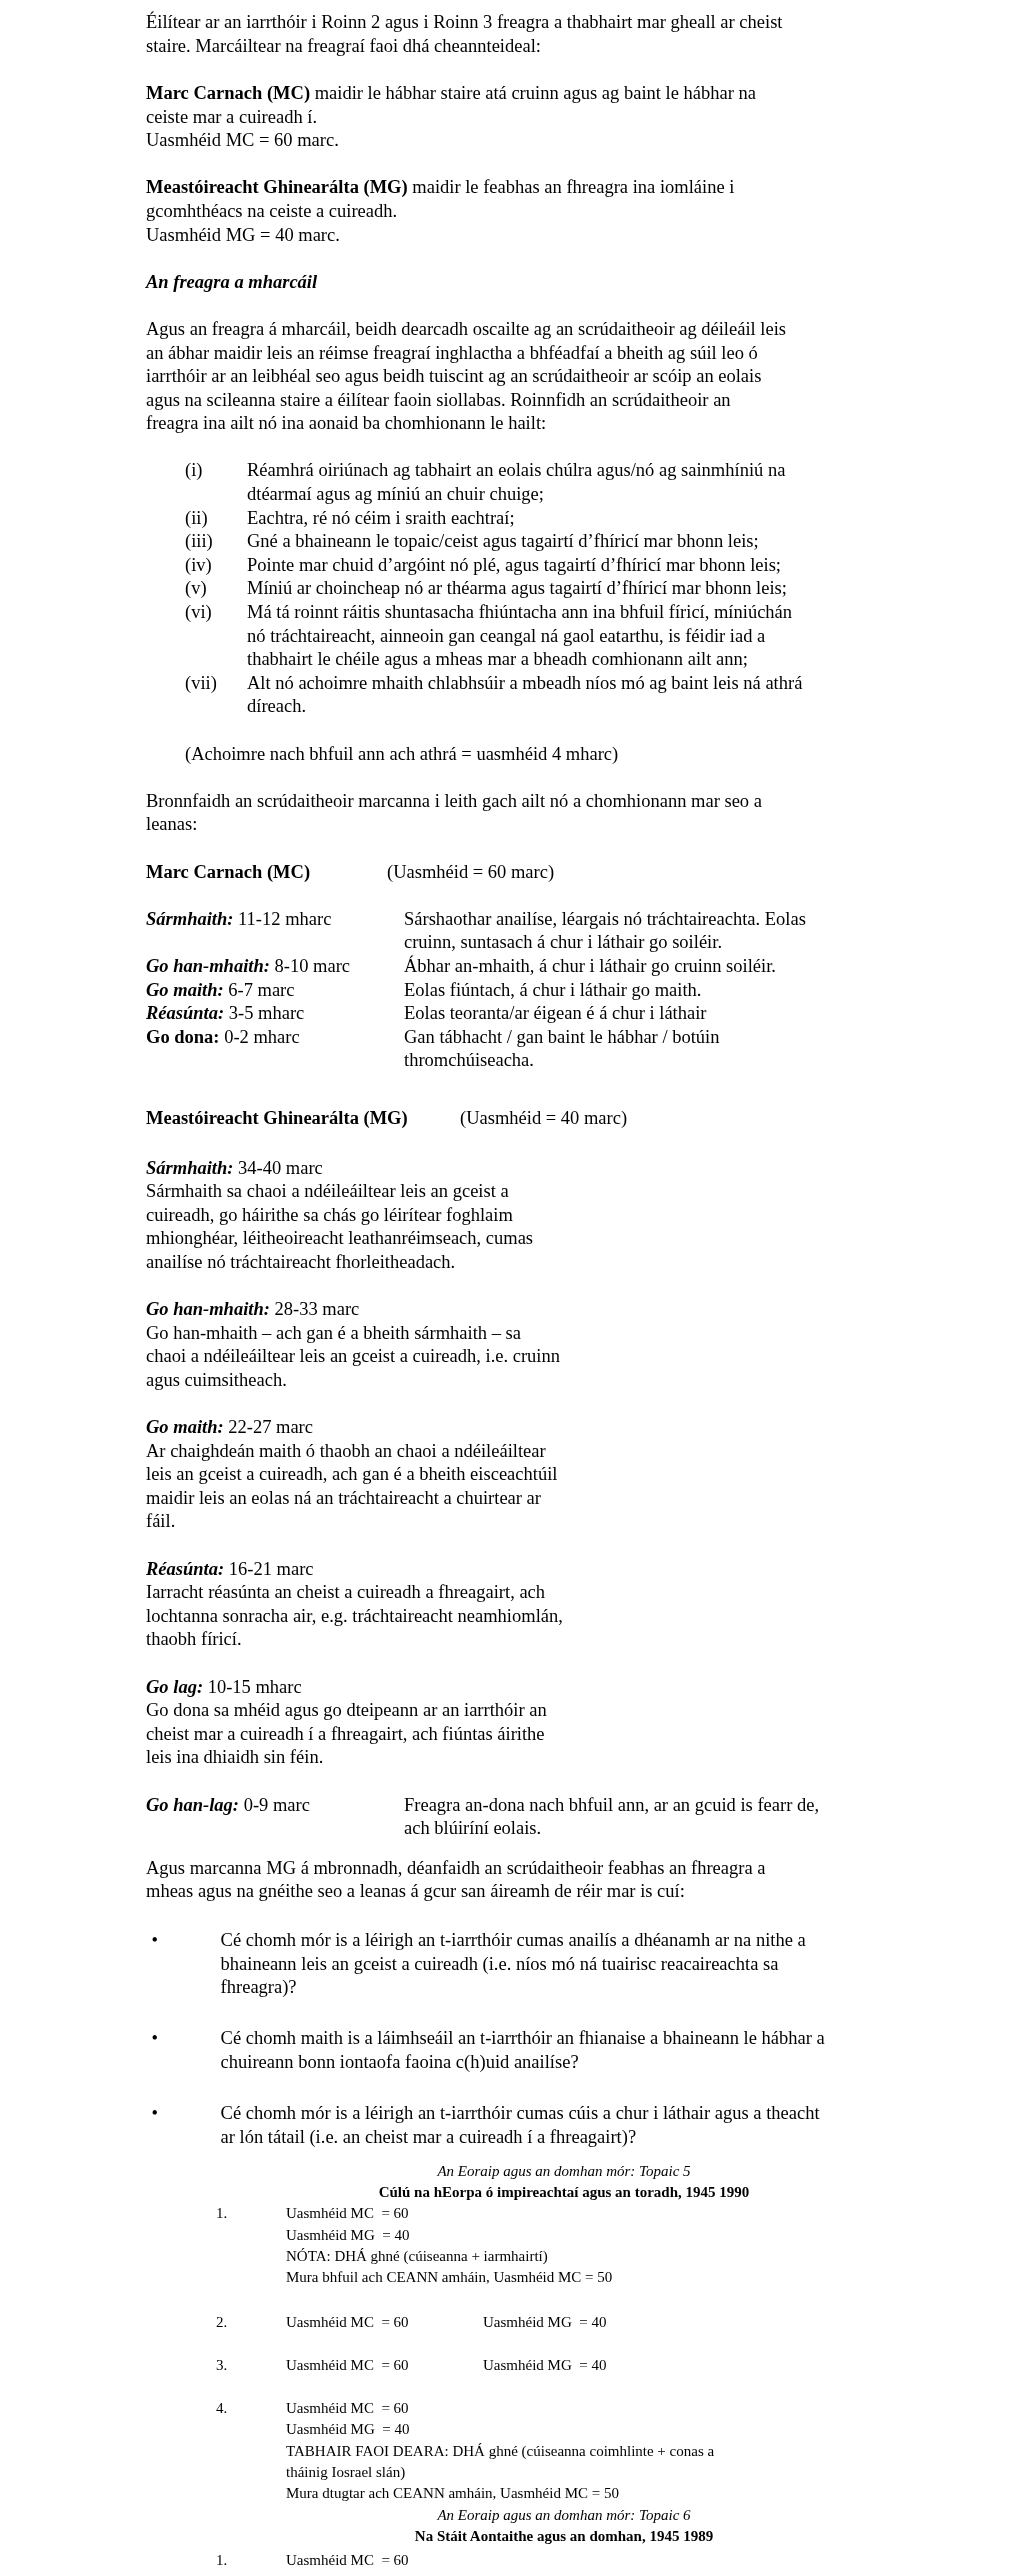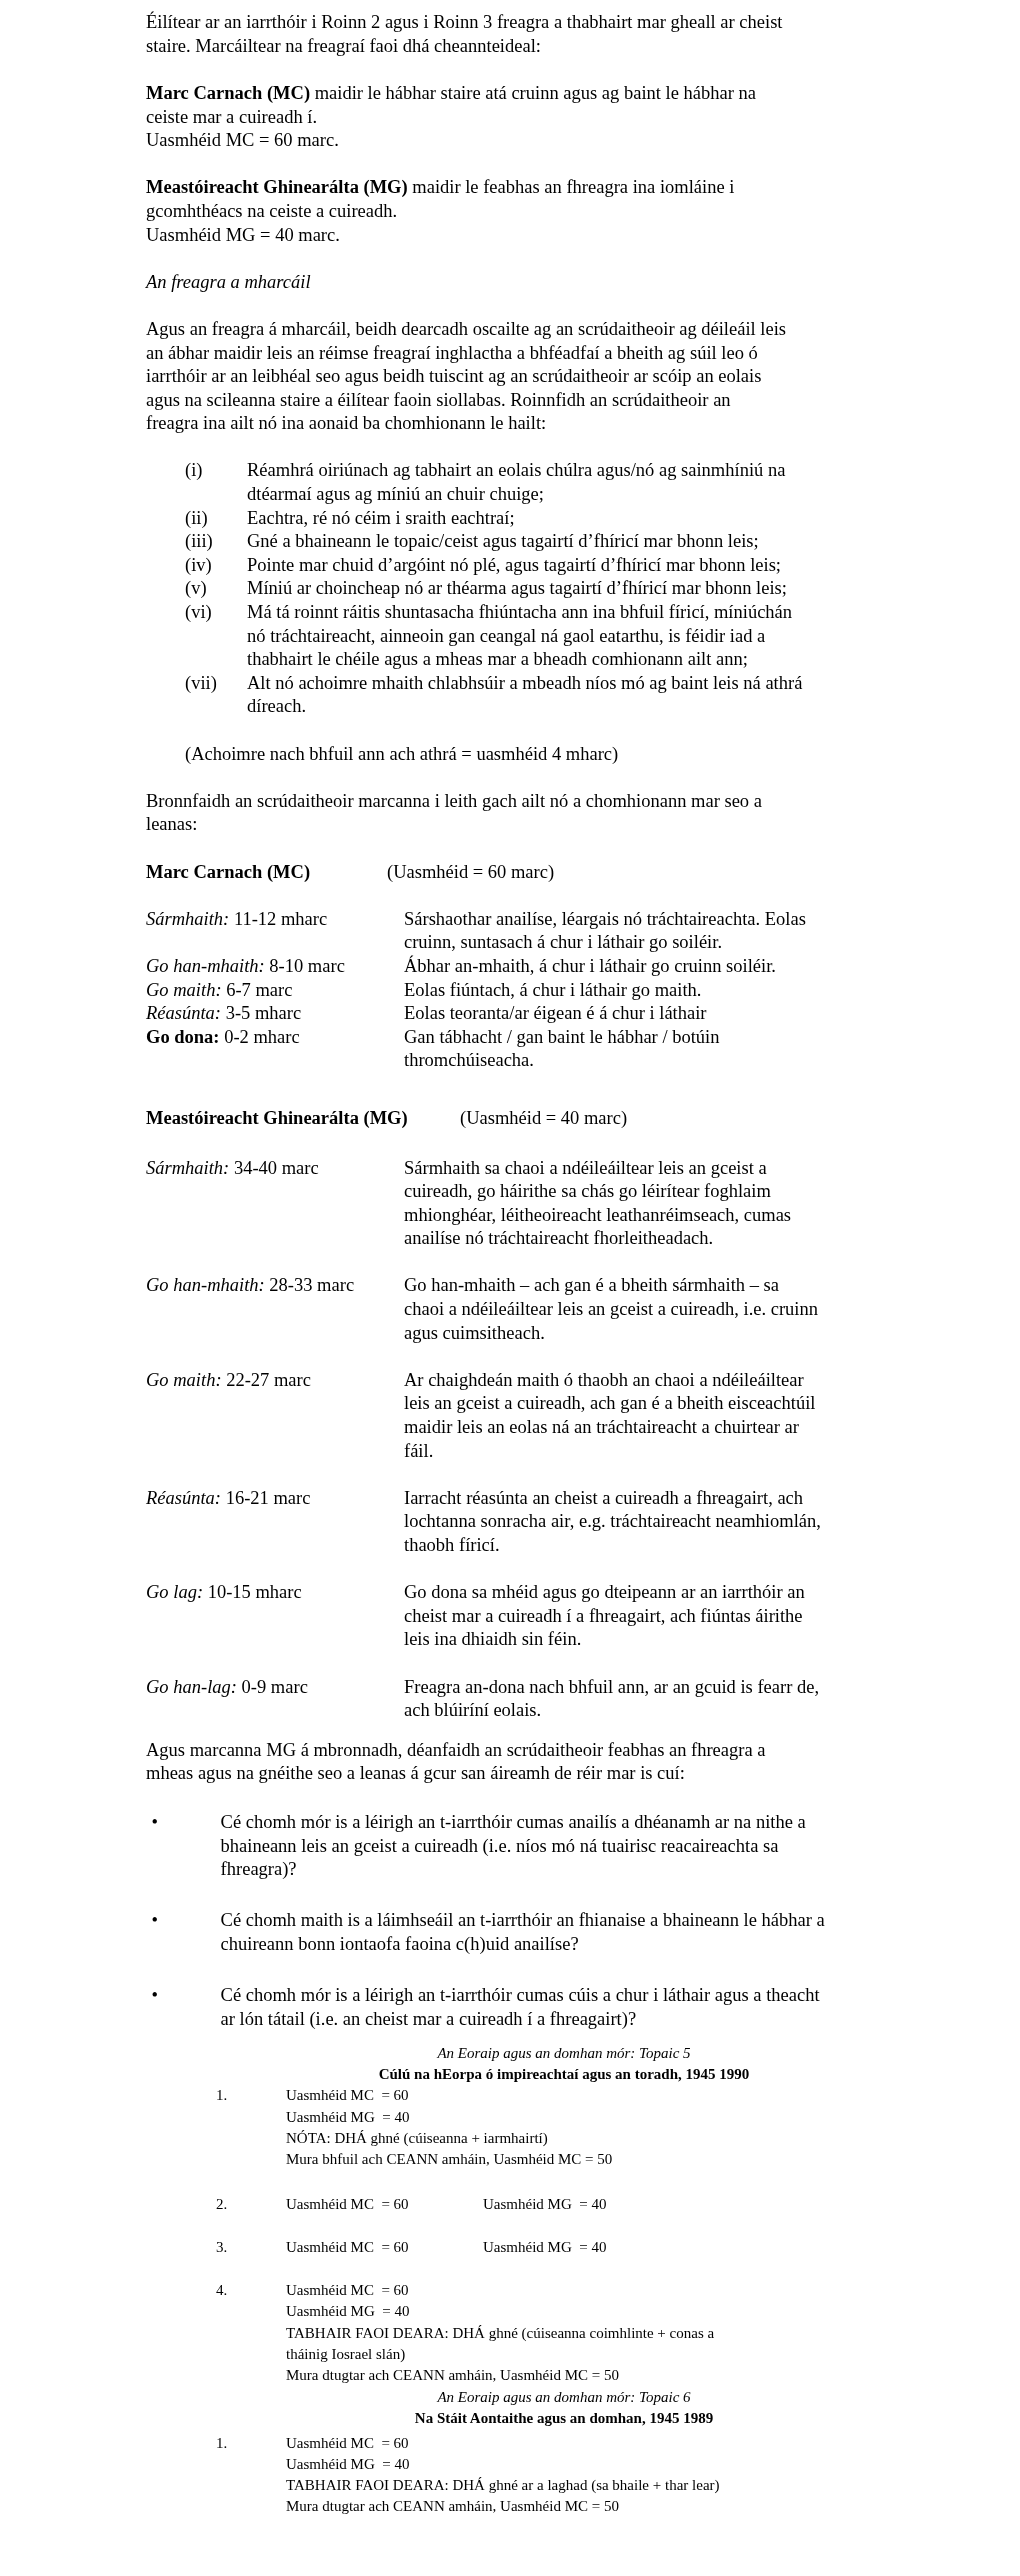--- a/index.html
+++ b/index.html
@@ -6,39 +6,39 @@
   body { width:1021px; height:2576px; overflow:hidden; }
   .page {
     box-sizing:border-box; width:1021px; height:2524px;
     padding:11.2px 101px 0 146px;
     font-family:"Liberation Serif","DejaVu Serif",serif;
     font-size:18.5px; line-height:23.6px; color:#000;
   }
   .line { white-space:pre; }
   .b  { font-weight:bold; }
   .i  { font-style:italic; }
-  .bi { font-weight:normal; font-style:italic; }
+  .bi { font-weight:bold; font-style:italic; }
   .sp { margin-bottom:23.6px; }
 
   
   .unit { display:flex; }
   .unit .m { flex:none; width:62px; margin-left:39px; white-space:pre; }
   .unit .t { flex:1; }
   .indent70 { margin-left:39px; }
 
   
   .ttl { display:flex; white-space:pre; }
   .ttl .tb-mc { flex:none; width:241px; }
   .ttl .tb-mg { flex:none; width:314px; }
   .trow { display:flex; }
   .tlabel { flex:none; width:258px; white-space:pre; }
   .tdesc { flex:1; }
   .mc-table { margin-bottom:34px; }
   .mg-ttl { margin-bottom:26px; }
-  .mg-row { margin-bottom:23.6px; }
+  .mg-row { margin-bottom:23.6px;flex-direction:column; }
   .mg-row-last { margin-bottom:16px; }
 
   
   .bullet { display:flex; }
   .bullet .bm { flex:none; width:37px; margin-left:5.6px; }
   .bullet .bt { flex:1;margin-left:32px; }
   .bullet1 { margin-top:25px; }
   .bullet2 { margin-top:27.5px; }
   .bullet3 { margin-top:28px; }
 

